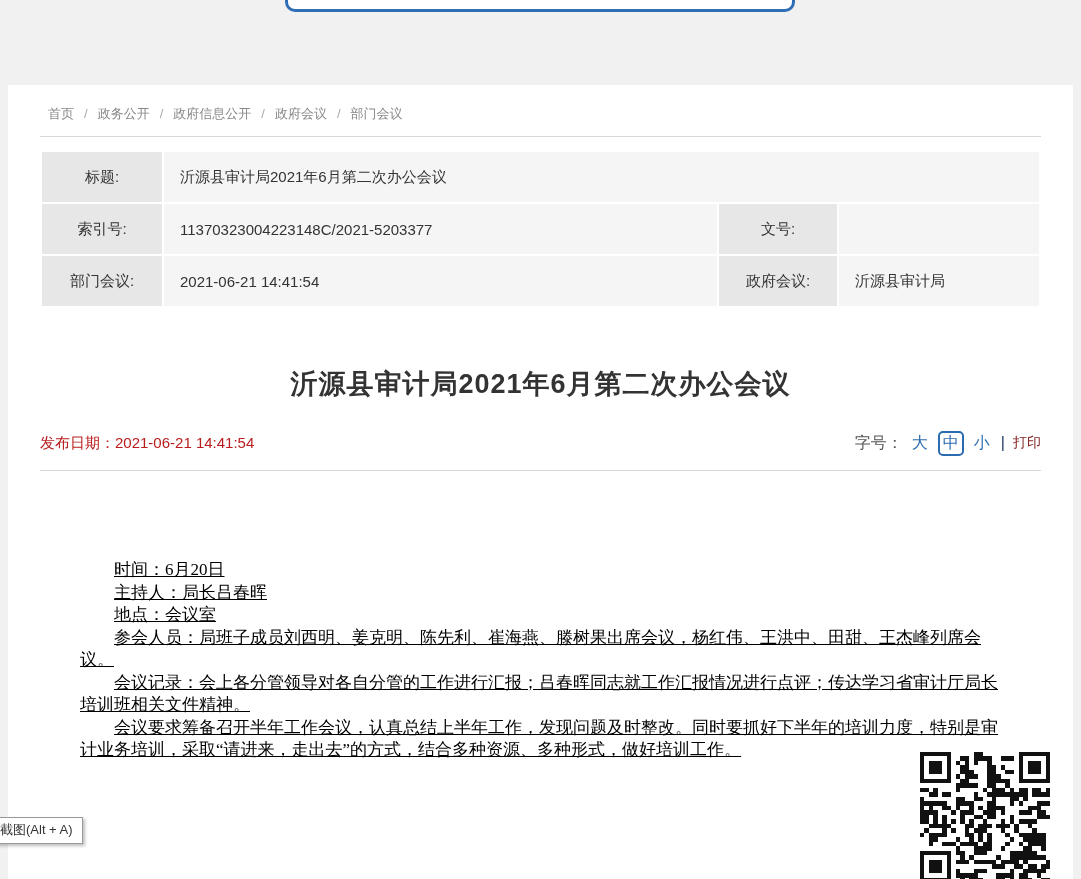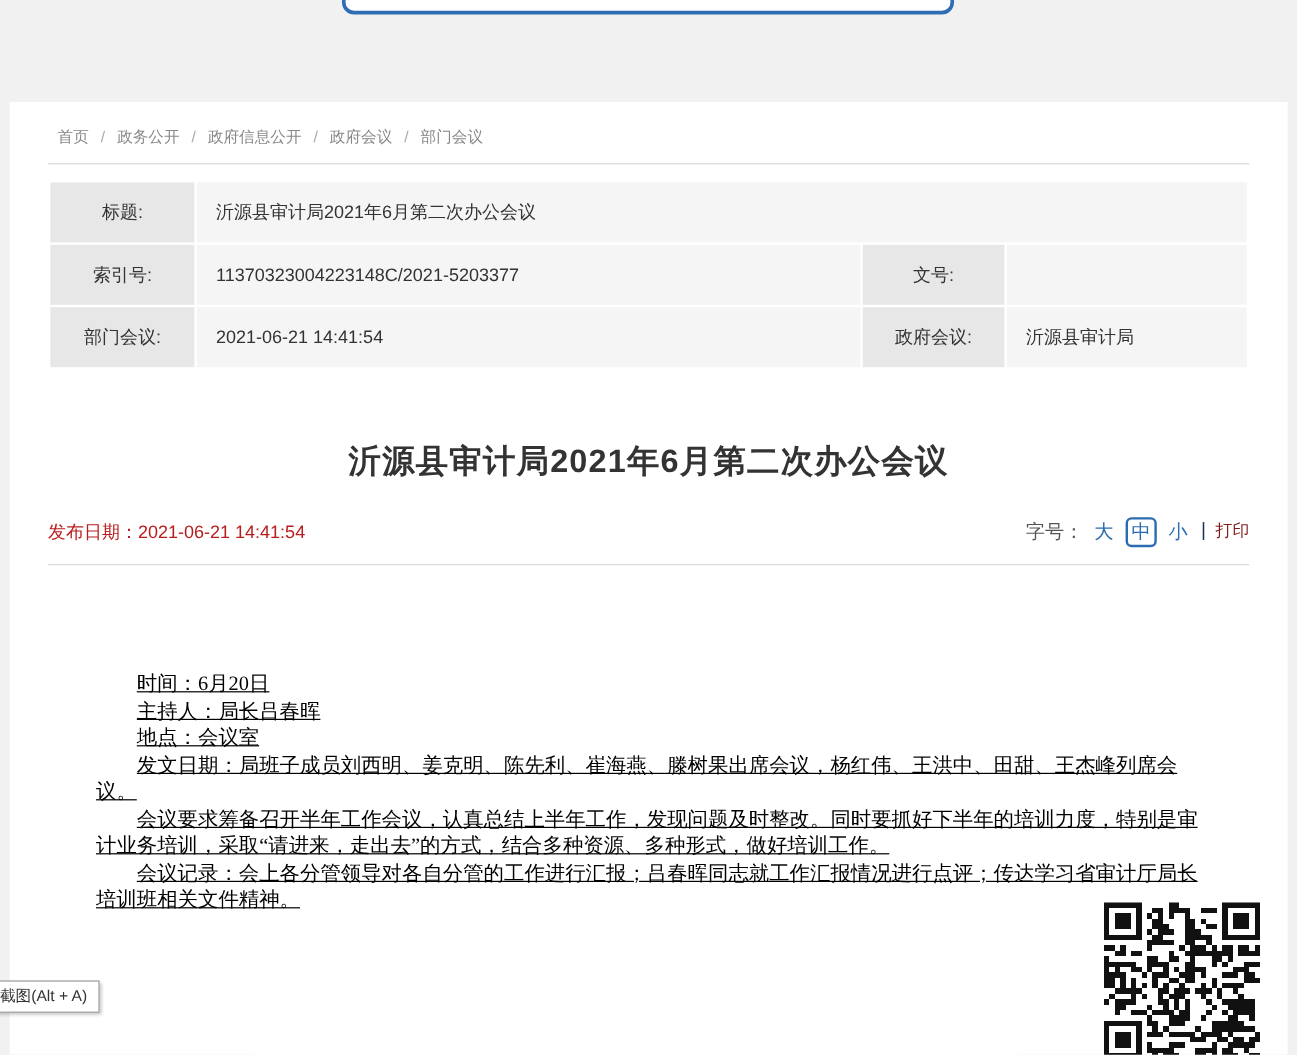--- a/index.html
+++ b/index.html
@@ -114,23 +114,23 @@
       <a class="print">打印</a>
     </div>
   </div>
 
   <div class="rule rule2"></div>
 
   <div class="body-text">
       <p class="para">时间：6月20日</p>
       <p class="para">主持人：局长吕春晖</p>
       <p class="para">地点：会议室</p>
-      <p class="para">发文日期：局班子成员刘西明、姜克明、陈先利、崔海燕、滕树果出席会议，杨红伟、王洪中、田甜、王杰峰列席会议。</p>
+      <p class="para">参会人员：局班子成员刘西明、姜克明、陈先利、崔海燕、滕树果出席会议，杨红伟、王洪中、田甜、王杰峰列席会议。</p>
+      <p class="para">会议记录：会上各分管领导对各自分管的工作进行汇报；吕春晖同志就工作汇报情况进行点评；传达学习省审计厅局长培训班相关文件精神。</p>
       <p class="para last">会议要求筹备召开半年工作会议，认真总结上半年工作，发现问题及时整改。同时要抓好下半年的培训力度，特别是审计业务培训，采取“请进来，走出去”的方式，结合多种资源、多种形式，做好培训工作。</p>
-      <p class="para">会议记录：会上各分管领导对各自分管的工作进行汇报；吕春晖同志就工作汇报情况进行点评；传达学习省审计厅局长培训班相关文件精神。</p>
     </div>
 
   <div class="qr" id="qr"><svg viewBox="0 0 29 29" width="130" height="130" shape-rendering="crispEdges" fill="#111">
         <rect x="12" y="0" width="1" height="1"></rect>
         <rect x="13" y="0" width="1" height="1"></rect>
         <rect x="9" y="1" width="1" height="1"></rect>
         <rect x="10" y="1" width="1" height="1"></rect>
         <rect x="12" y="1" width="1" height="1"></rect>
         <rect x="13" y="1" width="1" height="1"></rect>
         <rect x="14" y="1" width="1" height="1"></rect>

